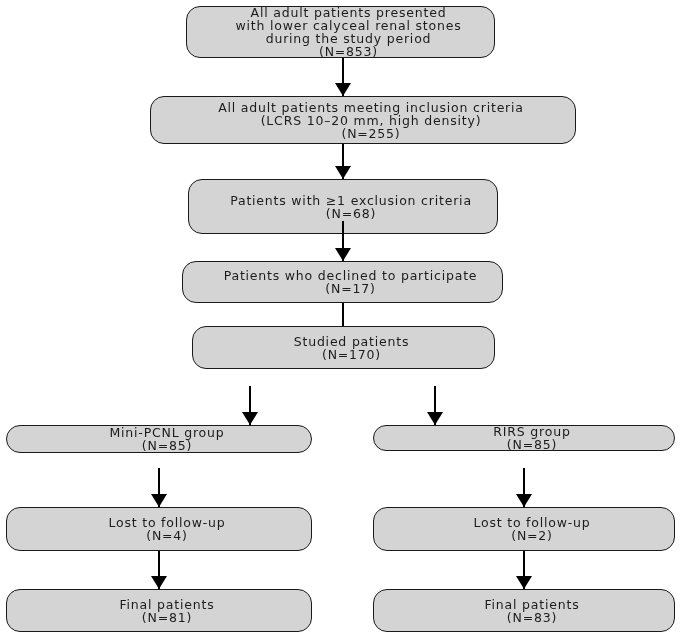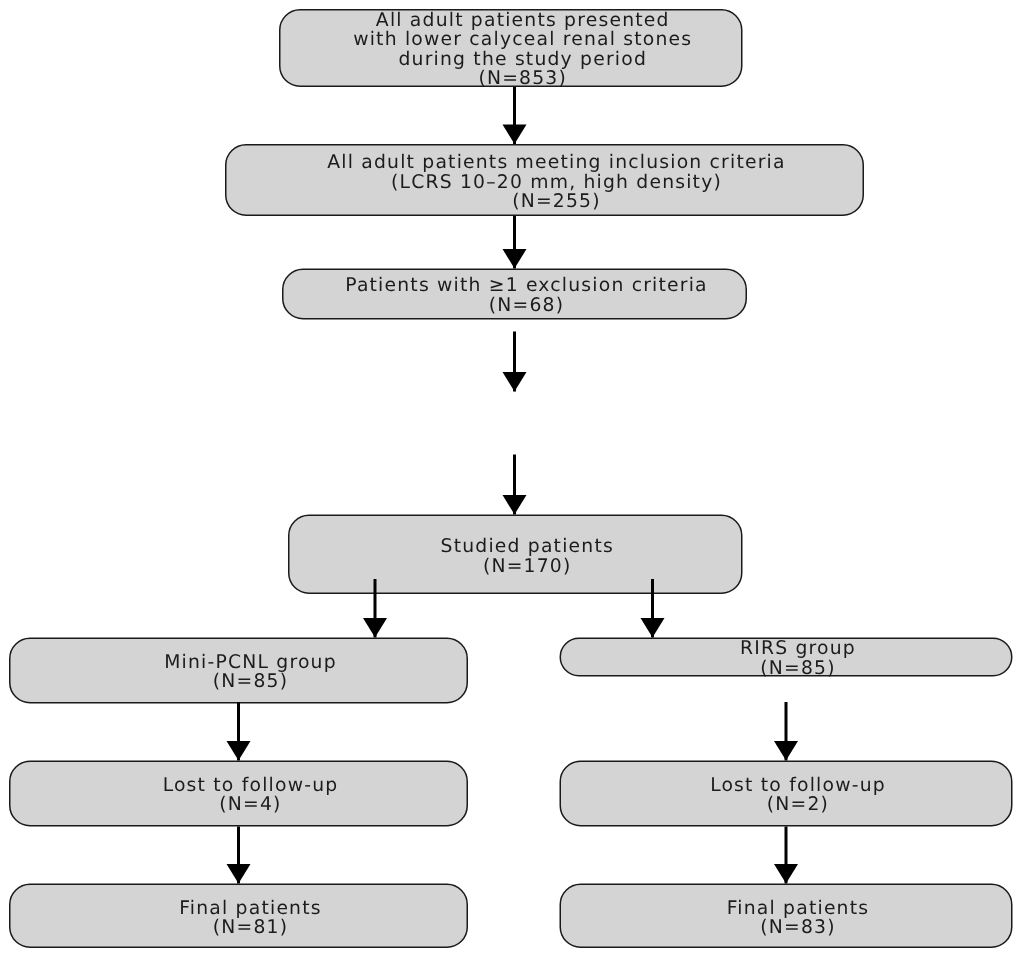--- a/index.html
+++ b/index.html
@@ -50,24 +50,24 @@
     left: 50%;
     transform: translateX(-50%);
     width: 0; height: 0;
     border-left: 8px solid transparent;
     border-right: 8px solid transparent;
     border-top: 13px solid var(--arrow);
   }
   
   #n-presented   { left:186px; top:6px;   width:309px; height:52px; }
   #n-inclusion   { left:150px; top:96px;  width:426px; height:48px; }
-  #n-exclusion   { left:188px; top:179px; width:310px; height:34px; }
+  #n-exclusion   { left:188px; top:179px; width:310px; height:55px; }
   #n-declined    { left:182px; top:261px; width:321px; height:42px; }
-  #n-studied     { left:192px; top:343px; width:303px; height:53px;text-align:center; }
-  #n-mini-pcnl   { left:6px;   top:425px; width:306px; height:44px; }
+  #n-studied     { left:192px; top:326px; width:303px; height:43px;text-align:center; }
+  #n-mini-pcnl   { left:6px;   top:425px; width:306px; height:28px; }
   #n-rirs        { left:373px; top:425px; width:302px; height:26px; }
   #n-lost-left   { left:6px;   top:507px; width:306px; height:44px; }
   #n-lost-right  { left:373px; top:507px; width:302px; height:44px; }
   #n-final-left  { left:6px;   top:589px; width:306px; height:43px; }
   #n-final-right { left:373px; top:589px; width:302px; height:43px; }
 </style>
 </head>
 <body>
 
 <div class="canvas">
@@ -89,20 +89,24 @@
 
   <div class="arrow" style="left:342px; top:144px; height:35px;"></div>
 
   <div class="node" id="n-exclusion">
     <span>Patients with ≥1 exclusion criteria
 (N=68)</span>
   </div>
 
   <div class="arrow" style="left:342px; top:221px; height:40px;"></div>
 
+  <div class="node" id="n-declined">
+    <span>Patients who declined to participate
+(N=17)</span>
+  </div>
 
   <div class="arrow" style="left:342px; top:303px; height:40px;"></div>
 
   <div class="node" id="n-studied">
     <span>Studied patients
 (N=170)</span>
   </div>
 
   <div class="arrow" style="left:249px; top:386px; height:39px;"></div>
   <div class="arrow" style="left:434px; top:386px; height:39px;"></div>

